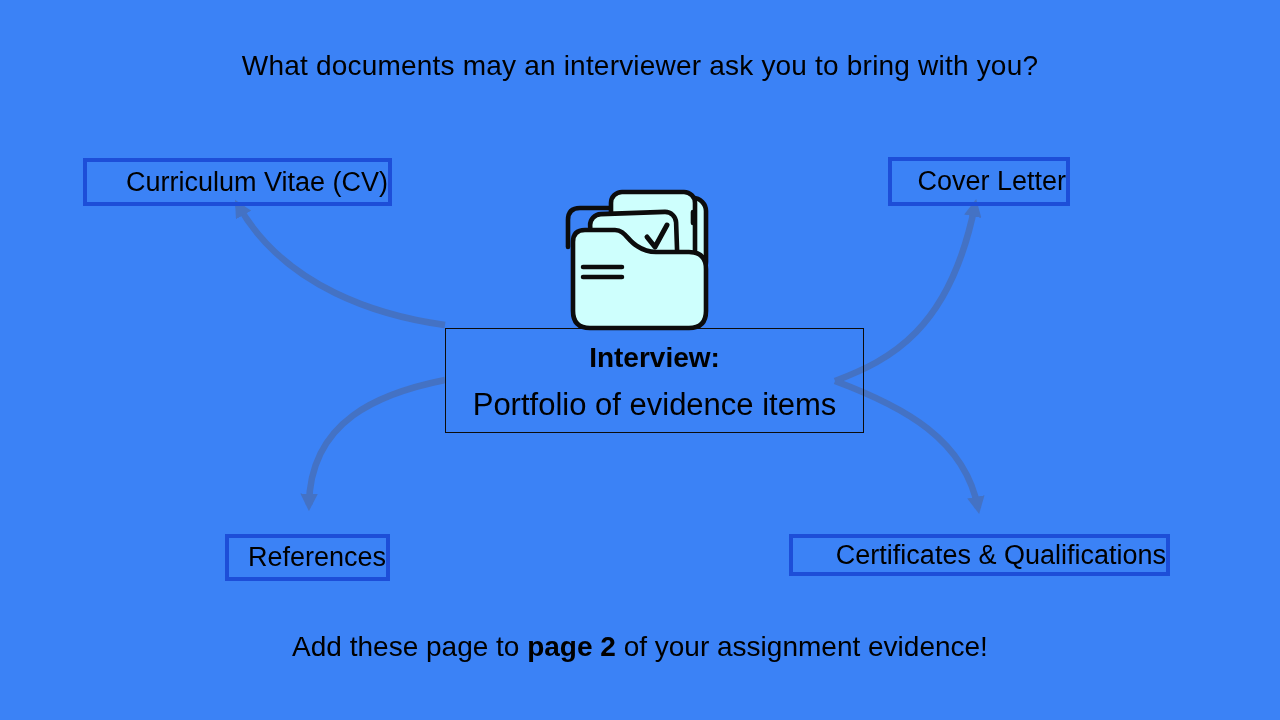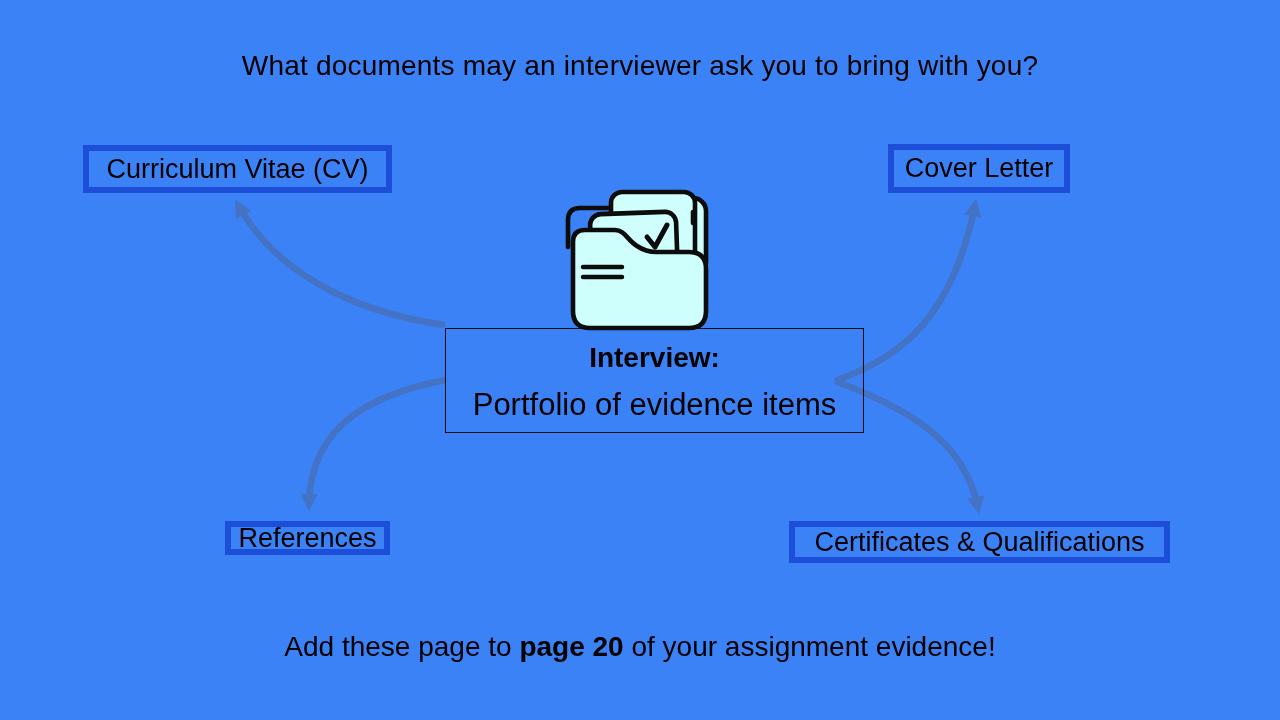--- a/index.html
+++ b/index.html
@@ -29,32 +29,33 @@
     top: 631px;
     left: 0;
     right: 0;
     text-align: center;
     font-size: 28px;
     font-weight: 400;
   }
   .footer b { font-weight: 700; }
   .node {
     position: absolute;
-    border: 6px solid #1d4ed8;
+    border: 4px solid #1d4ed8;
     background: transparent;
     display: flex;
     align-items: center;
-    justify-content: center;
+    justify-content: flex-end;
     font-size: 27px;
     white-space: nowrap;
     box-sizing: border-box;
+    margin-top: 13px;
   }
   .node-cv     { left: 83px;  top: 145px; width: 309px; height: 48px; }
   .node-cover  { left: 888px; top: 144px; width: 182px; height: 49px; }
-  .node-refs   { left: 225px; top: 521px; width: 165px; height: 34px; }
+  .node-refs   { left: 225px; top: 521px; width: 165px; height: 47px; }
   .node-certs  { left: 789px; top: 521px; width: 381px; height: 42px; }
   .center-box {
     position: absolute;
     left: 445px; top: 328px;
     width: 419px; height: 105px;
     border: 1.7px solid #0c0c0c;
     box-sizing: border-box;
     display: flex;
     flex-direction: column;
     align-items: center;
@@ -123,16 +124,16 @@
     <span>Cover Letter</span>
   </div>
   <div class="node node-refs">
     <span>References</span>
   </div>
   <div class="node node-certs">
     <span>Certificates &amp; Qualifications</span>
   </div>
 
   <div class="footer">
-    <span>Add these page to </span><b>page 20</b><span> of your assignment evidence!</span>
+    <span>Add these page to </span><b>page 2</b><span> of your assignment evidence!</span>
   </div>
 
 </div>
 
 </body></html>

